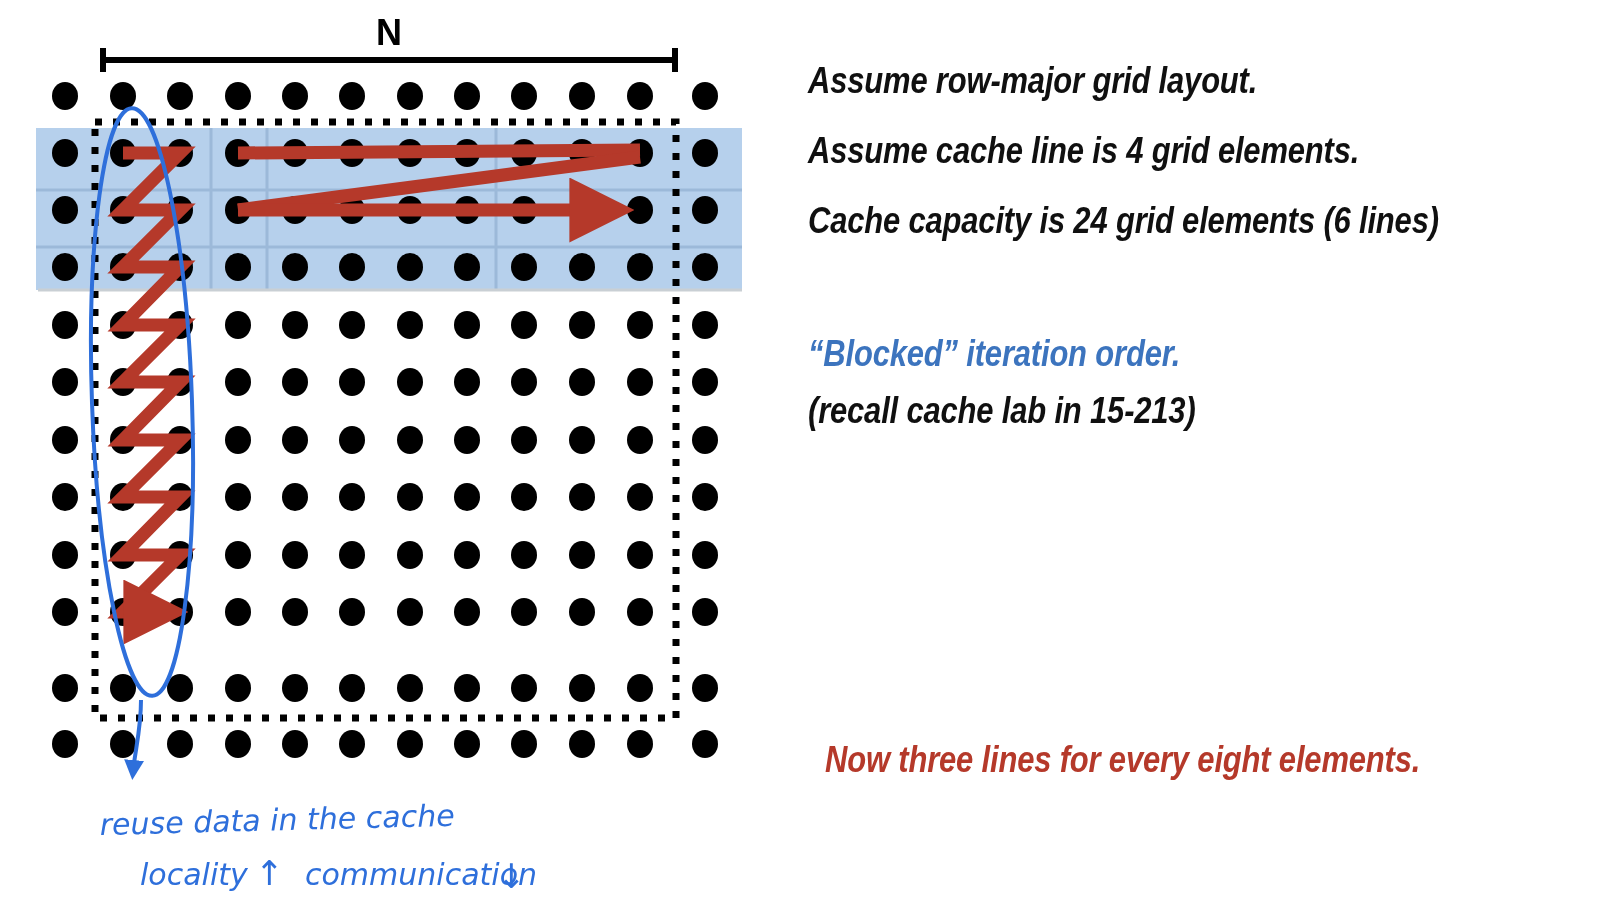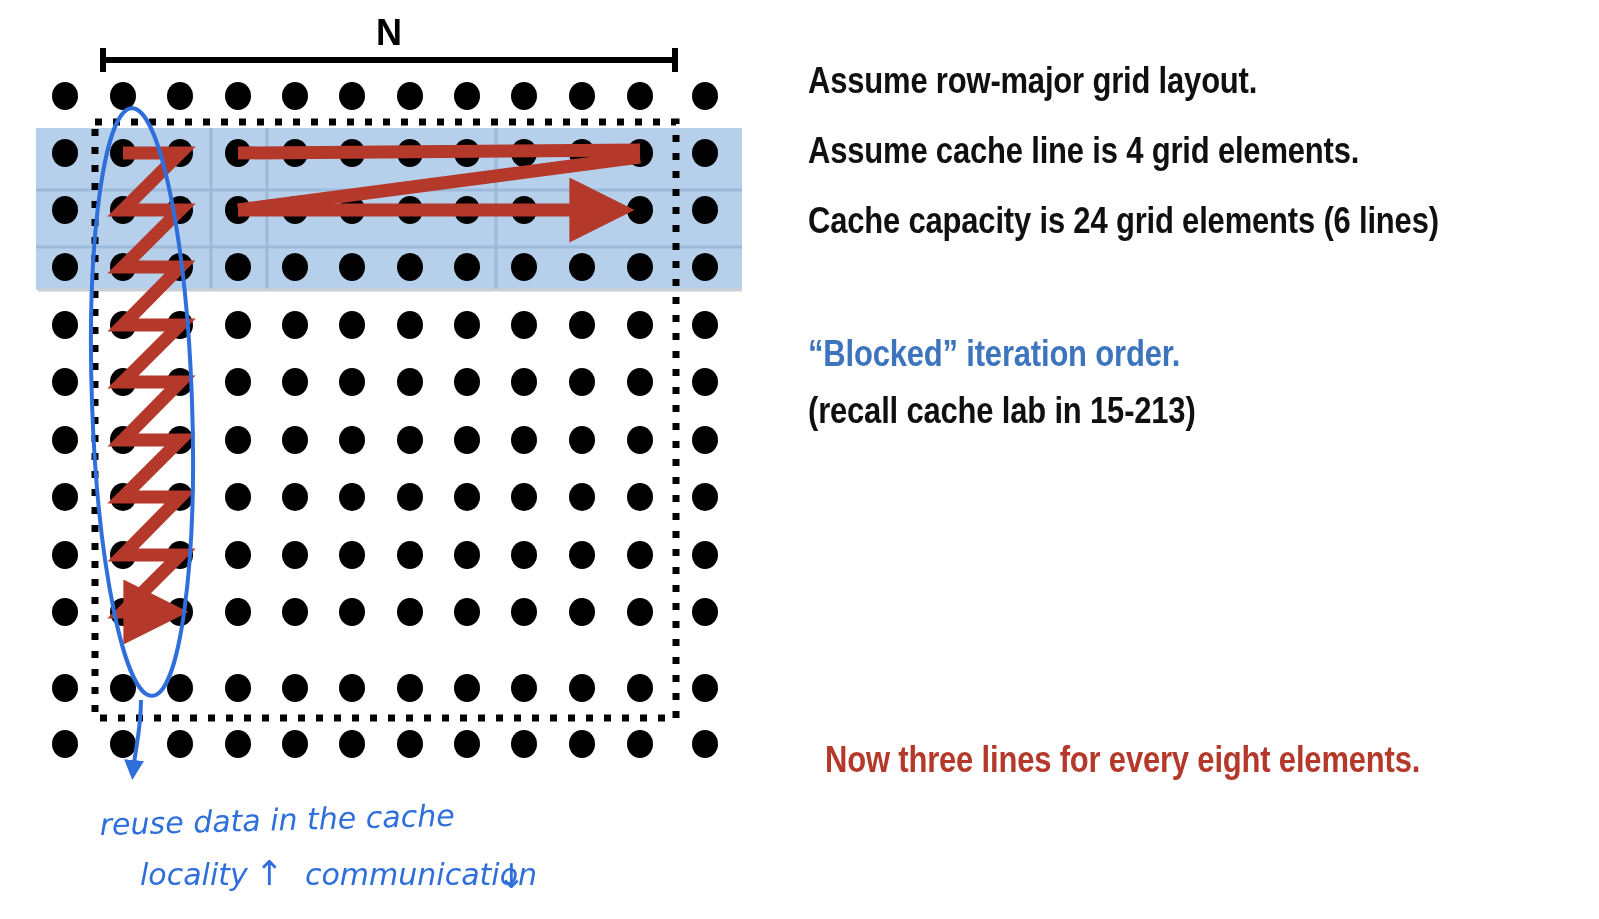--- a/index.html
+++ b/index.html
@@ -5,21 +5,21 @@
   html,body{margin:0;padding:0;background:#ffffff;}
   body{width:1599px;height:919px;position:relative;overflow:hidden;
        font-family:"Liberation Sans",sans-serif;}
   #stage{position:absolute;left:0;top:0;width:1599px;height:919px;}
 
   
   #diagram{position:absolute;left:0;top:0;width:790px;height:919px;}
   #diagram-svg{position:absolute;left:0;top:0;}
 
   
-  #notes{position:absolute;left:800px;top:0;width:799px;height:919px;}
+  #notes{position:absolute;left:800px;top:0;width:799px;height:919px;font-style:italic;}
   .note{
     position:absolute;
     font-family:"Liberation Sans",sans-serif;
     font-weight:bold;
     font-size:36px;
     line-height:1.0;
     letter-spacing:-0.2px;
     color:#101010;
     white-space:nowrap;
     transform:scaleX(0.86);

